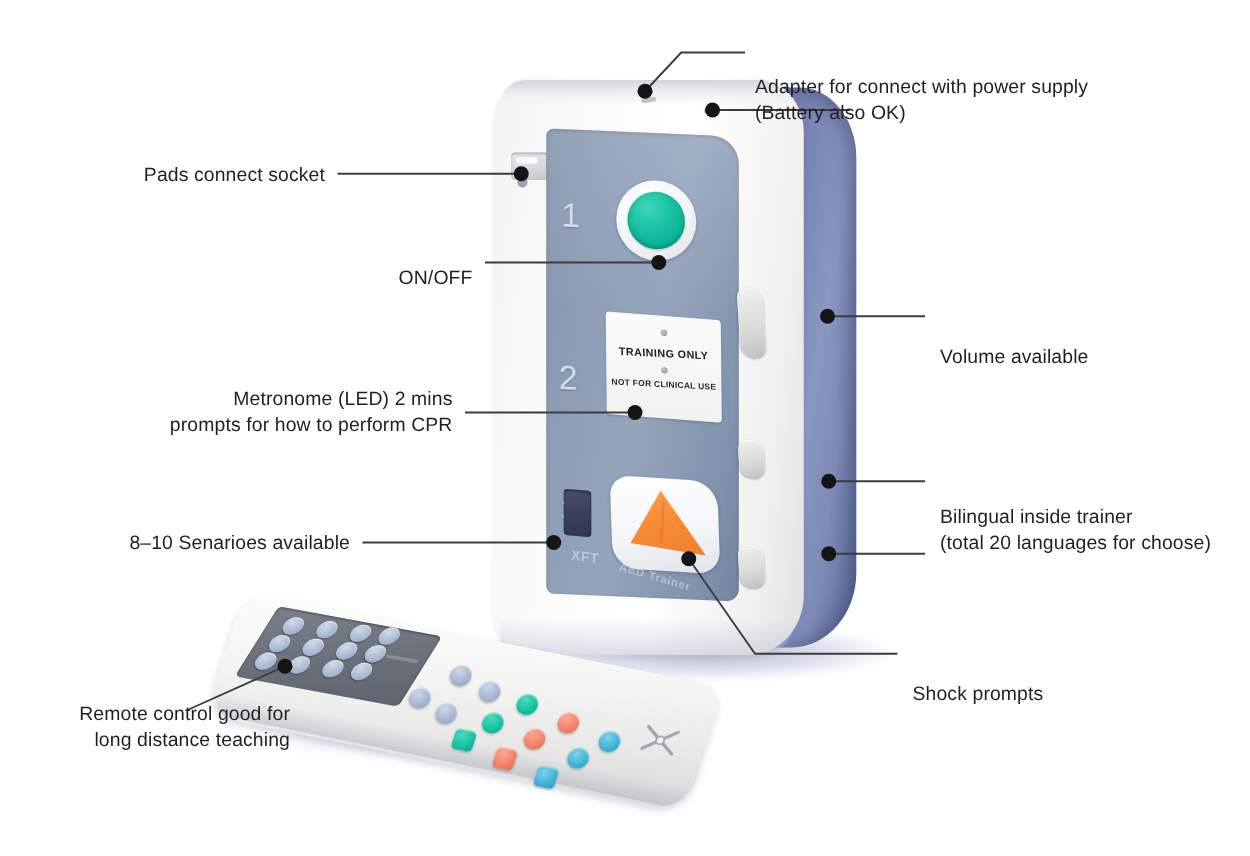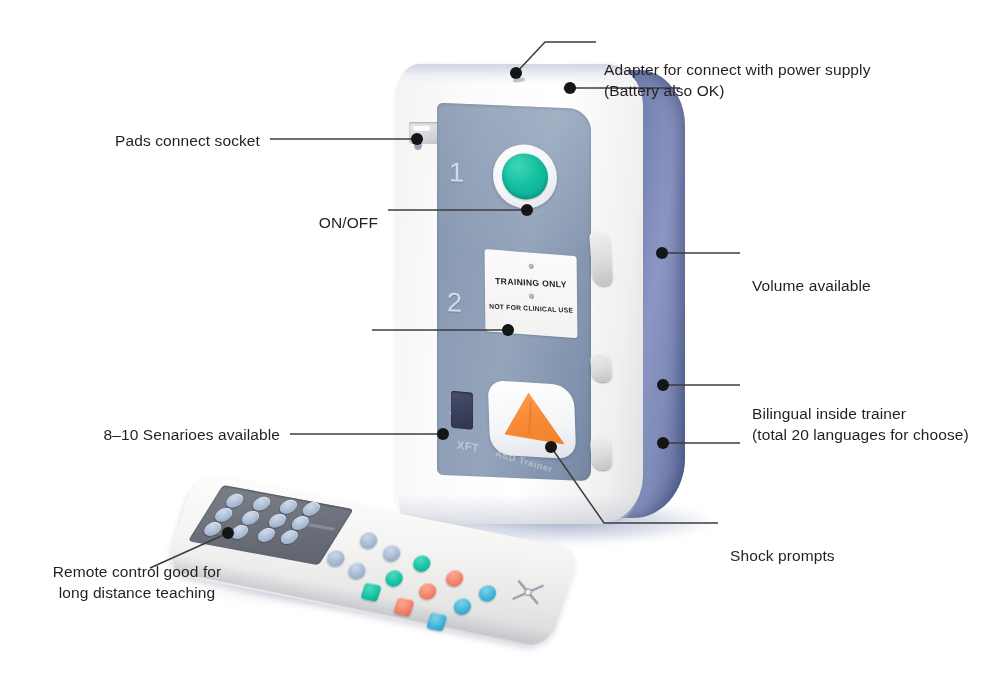--- a/index.html
+++ b/index.html
@@ -609,24 +609,26 @@
   </svg>
 
   <div class="callout right" style="left:604px; top:27px;  width:330px;">Adapter for connect with power supply
 (Battery also OK)</div>
 
 
   <div class="callout left" style="left:70px;  top:130px; width:190px;">Pads connect socket</div>
 
   <div class="callout left" style="left:230px; top:200px; width:148px;margin-top:12px;">ON/OFF</div>
 
+  <div class="callout left" style="left:92px;  top:309px; width:270px;">Metronome (LED) 2 mins
+prompts for how to perform CPR</div>
 
   <div class="callout left" style="left:60px;  top:424px; width:220px;">8–10 Senarioes available</div>
 
-  <div class="callout left" style="left:42px;  top:561px; width:190px; text-align:center;">Remote control good for
+  <div class="callout left" style="left:42px;  top:561px; width:190px; text-align:right;">Remote control good for
 long distance teaching</div>
 
   <div class="callout right" style="left:752px; top:243px; width:240px;">Volume available</div>
 
   <div class="callout right" style="left:752px; top:371px; width:248px;">Bilingual inside trainer
 (total 20 languages for choose)</div>
 
 
   <div class="callout right" style="left:730px; top:513px; width:200px;">Shock prompts</div>
 

